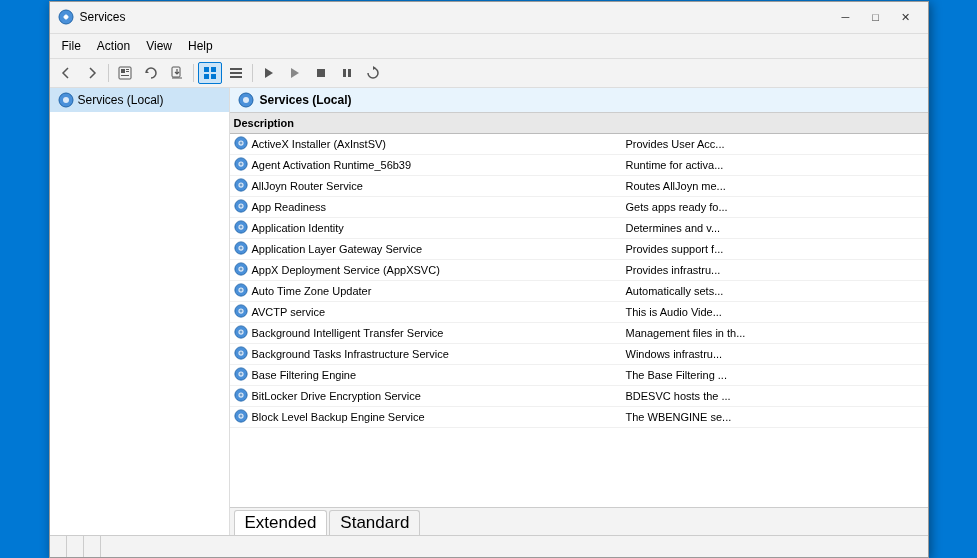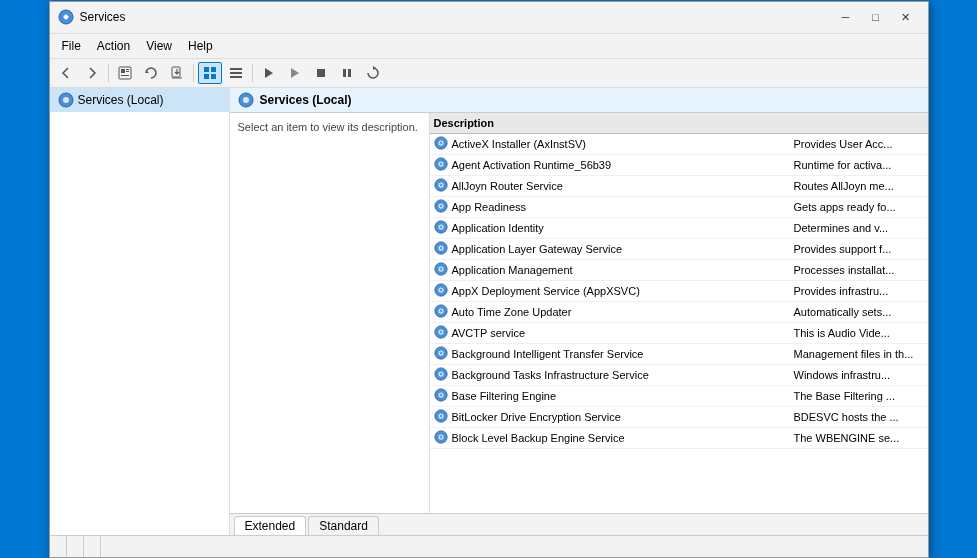--- a/index.html
+++ b/index.html
@@ -197,20 +197,21 @@
       overflow-y: auto;
       flex: 1;
     }
     .table-row {
       display: flex;
       align-items: center;
       padding: 1px 0;
       cursor: pointer;
       border-bottom: 1px solid #f0f0f0;
       min-height: 20px;
+      gap: 32px;
     }
     .td {
       padding: 1px 4px;
       font-size: 11px;
       overflow: hidden;
       white-space: nowrap;
       text-overflow: ellipsis;
       display: flex;
       align-items: center;
     }
@@ -238,21 +239,21 @@
       border-top: 1px solid #ccc;
       padding: 2px 4px 0;
       flex-shrink: 0;
     }
     .tab {
       padding: 2px 10px;
       border: 1px solid #ccc;
       border-bottom: none;
       background: #f3f3f3;
       cursor: pointer;
-      font-size: 12px;
+      font-size: 17px;
       border-radius: 3px 3px 0 0;
       margin-right: 2px;
     }
     .tab.active { background: #fff; border-bottom: 1px solid #fff; margin-bottom: -1px; }
     
     .svc-icon {
       display: inline-flex;
       width: 14px;
       height: 14px;
     }
@@ -391,23 +392,20 @@
           <svg width="16" height="16" viewBox="0 0 16 16">
             <circle cx="8" cy="8" r="7" fill="#4a90d9" stroke="#2266aa" stroke-width="1"></circle>
             <circle cx="8" cy="8" r="3" fill="white" opacity="0.8"></circle>
           </svg>
         </div>
         <span class="content-header-text">Services (Local)</span>
       </div>
 
       <div class="pane-layout">
 
-        <div class="description-pane">
-          <span>Select an item to view its description.</span>
-        </div>
 
         <div class="services-pane">
 
           <div class="table-header">
             <div class="th col-desc">
               <span>Description</span>
             </div>
           </div>
 
           <div class="table-body">
@@ -470,31 +468,20 @@
               <div class="table-row">
     <div class="td td-name">
       <span><svg class="svc-icon" width="14" height="14" viewBox="0 0 16 16">
     <circle cx="8" cy="8" r="7" fill="#4a90d9" stroke="#2266aa" stroke-width="1"></circle>
     <circle cx="8" cy="8" r="3" fill="white" opacity="0.8"></circle>
     <path d="M6 8 L8 6 L10 8 L8 10 Z" fill="#2266aa" opacity="0.6"></path>
   </svg></span>
       <span>Application Layer Gateway Service</span>
     </div>
     <div class="td td-desc">Provides support f...</div>
-  </div>
-              <div class="table-row">
-    <div class="td td-name">
-      <span><svg class="svc-icon" width="14" height="14" viewBox="0 0 16 16">
-    <circle cx="8" cy="8" r="7" fill="#4a90d9" stroke="#2266aa" stroke-width="1"></circle>
-    <circle cx="8" cy="8" r="3" fill="white" opacity="0.8"></circle>
-    <path d="M6 8 L8 6 L10 8 L8 10 Z" fill="#2266aa" opacity="0.6"></path>
-  </svg></span>
-      <span>Application Management</span>
-    </div>
-    <div class="td td-desc">Processes installat...</div>
   </div>
               <div class="table-row">
     <div class="td td-name">
       <span><svg class="svc-icon" width="14" height="14" viewBox="0 0 16 16">
     <circle cx="8" cy="8" r="7" fill="#4a90d9" stroke="#2266aa" stroke-width="1"></circle>
     <circle cx="8" cy="8" r="3" fill="white" opacity="0.8"></circle>
     <path d="M6 8 L8 6 L10 8 L8 10 Z" fill="#2266aa" opacity="0.6"></path>
   </svg></span>
       <span>AppX Deployment Service (AppXSVC)</span>
     </div>

